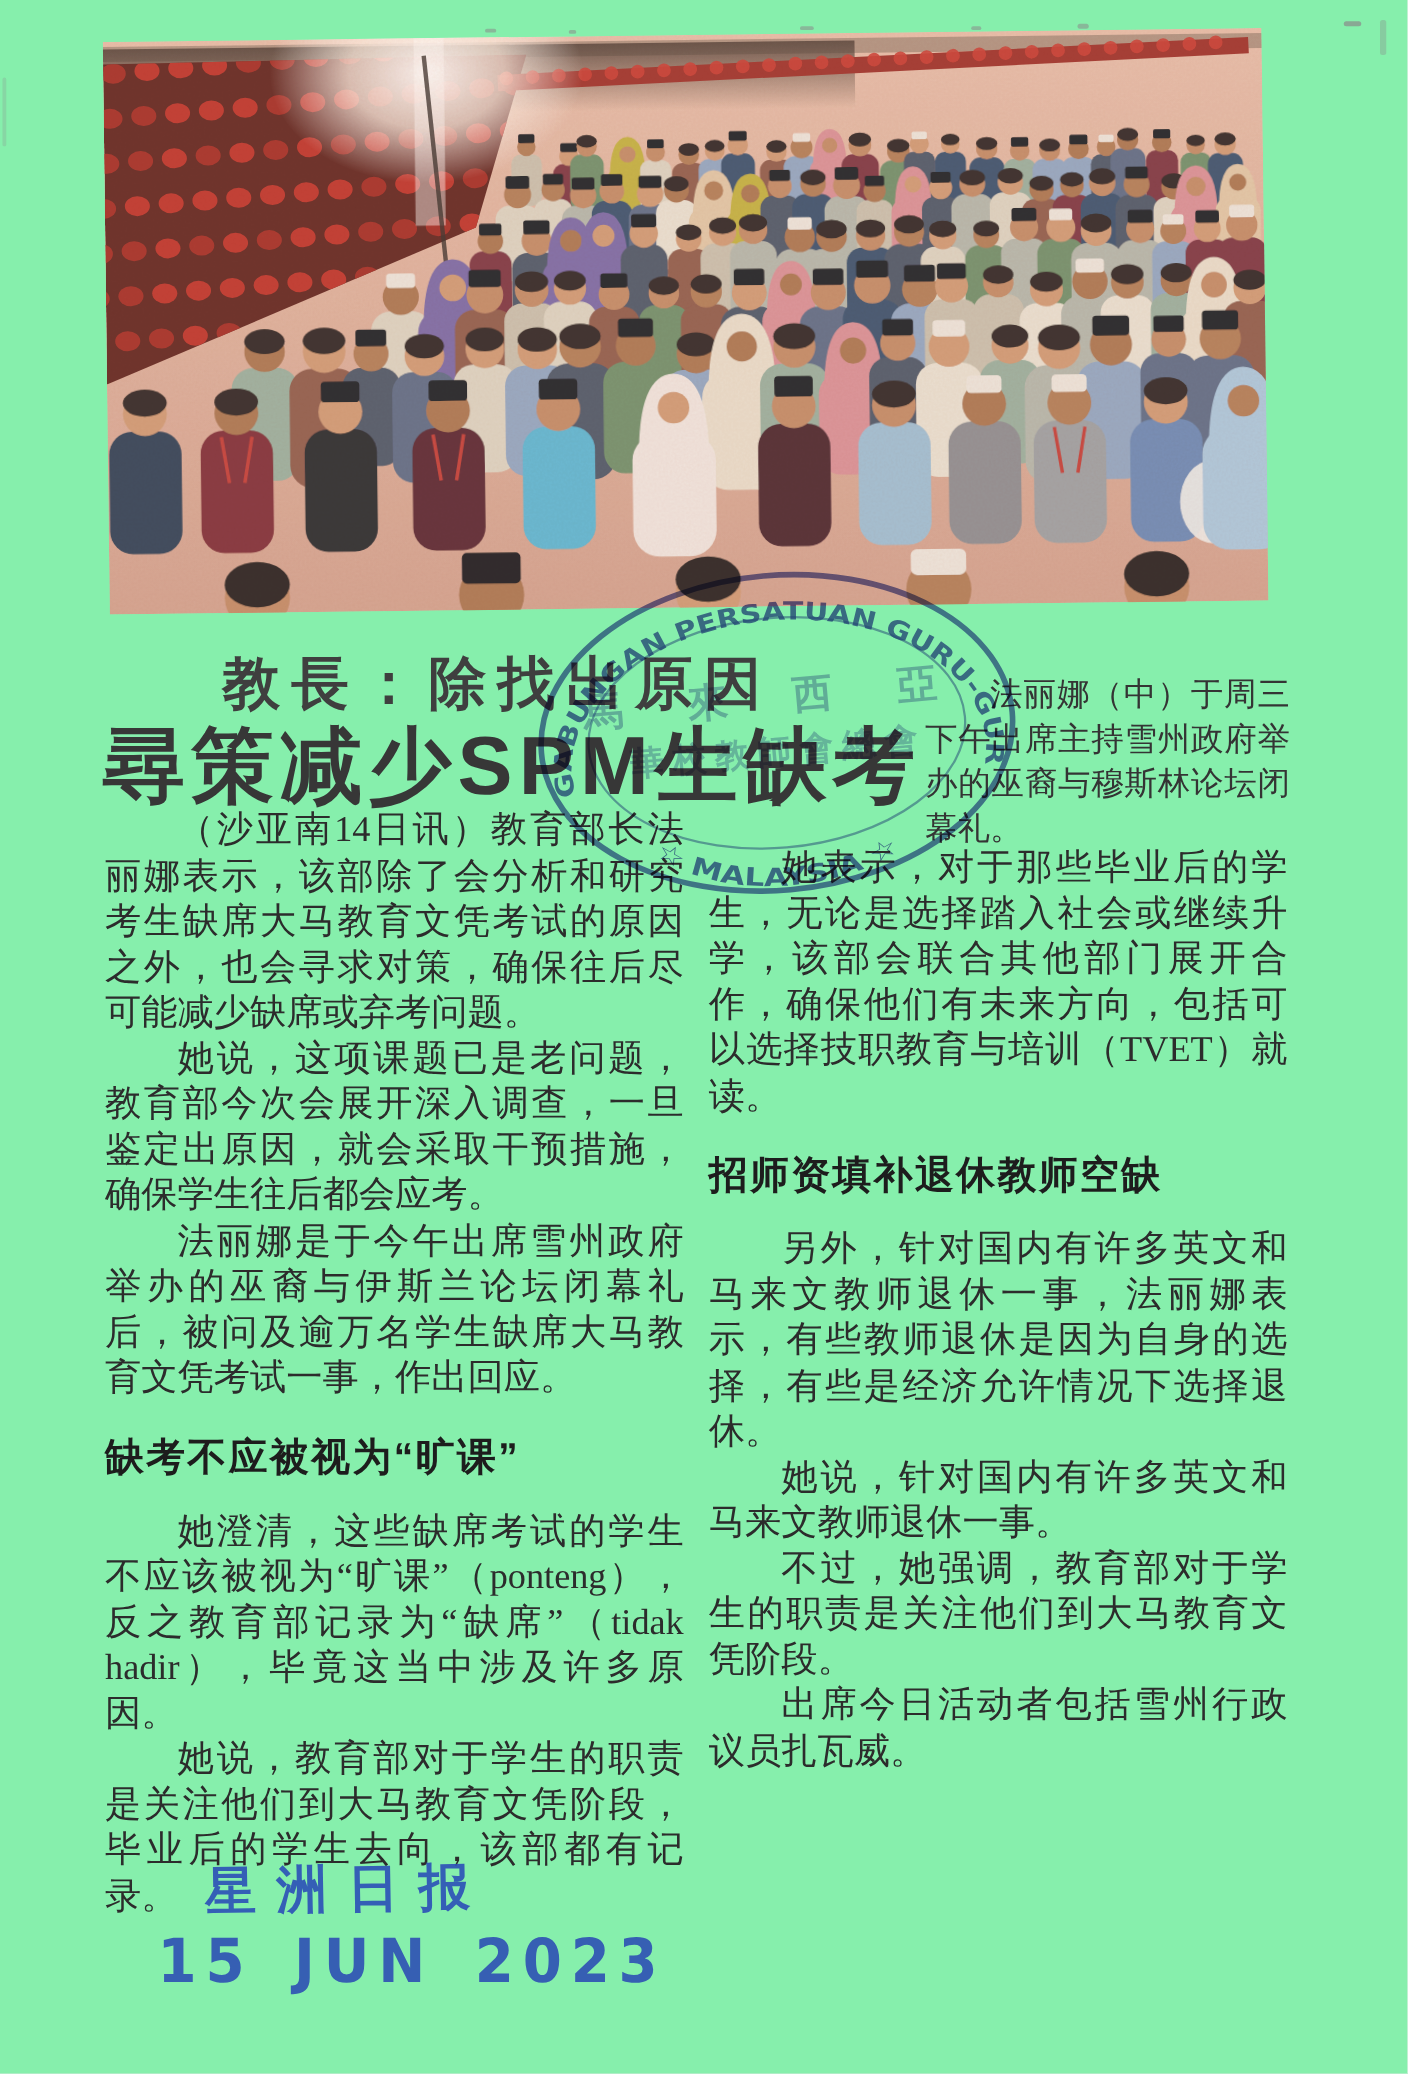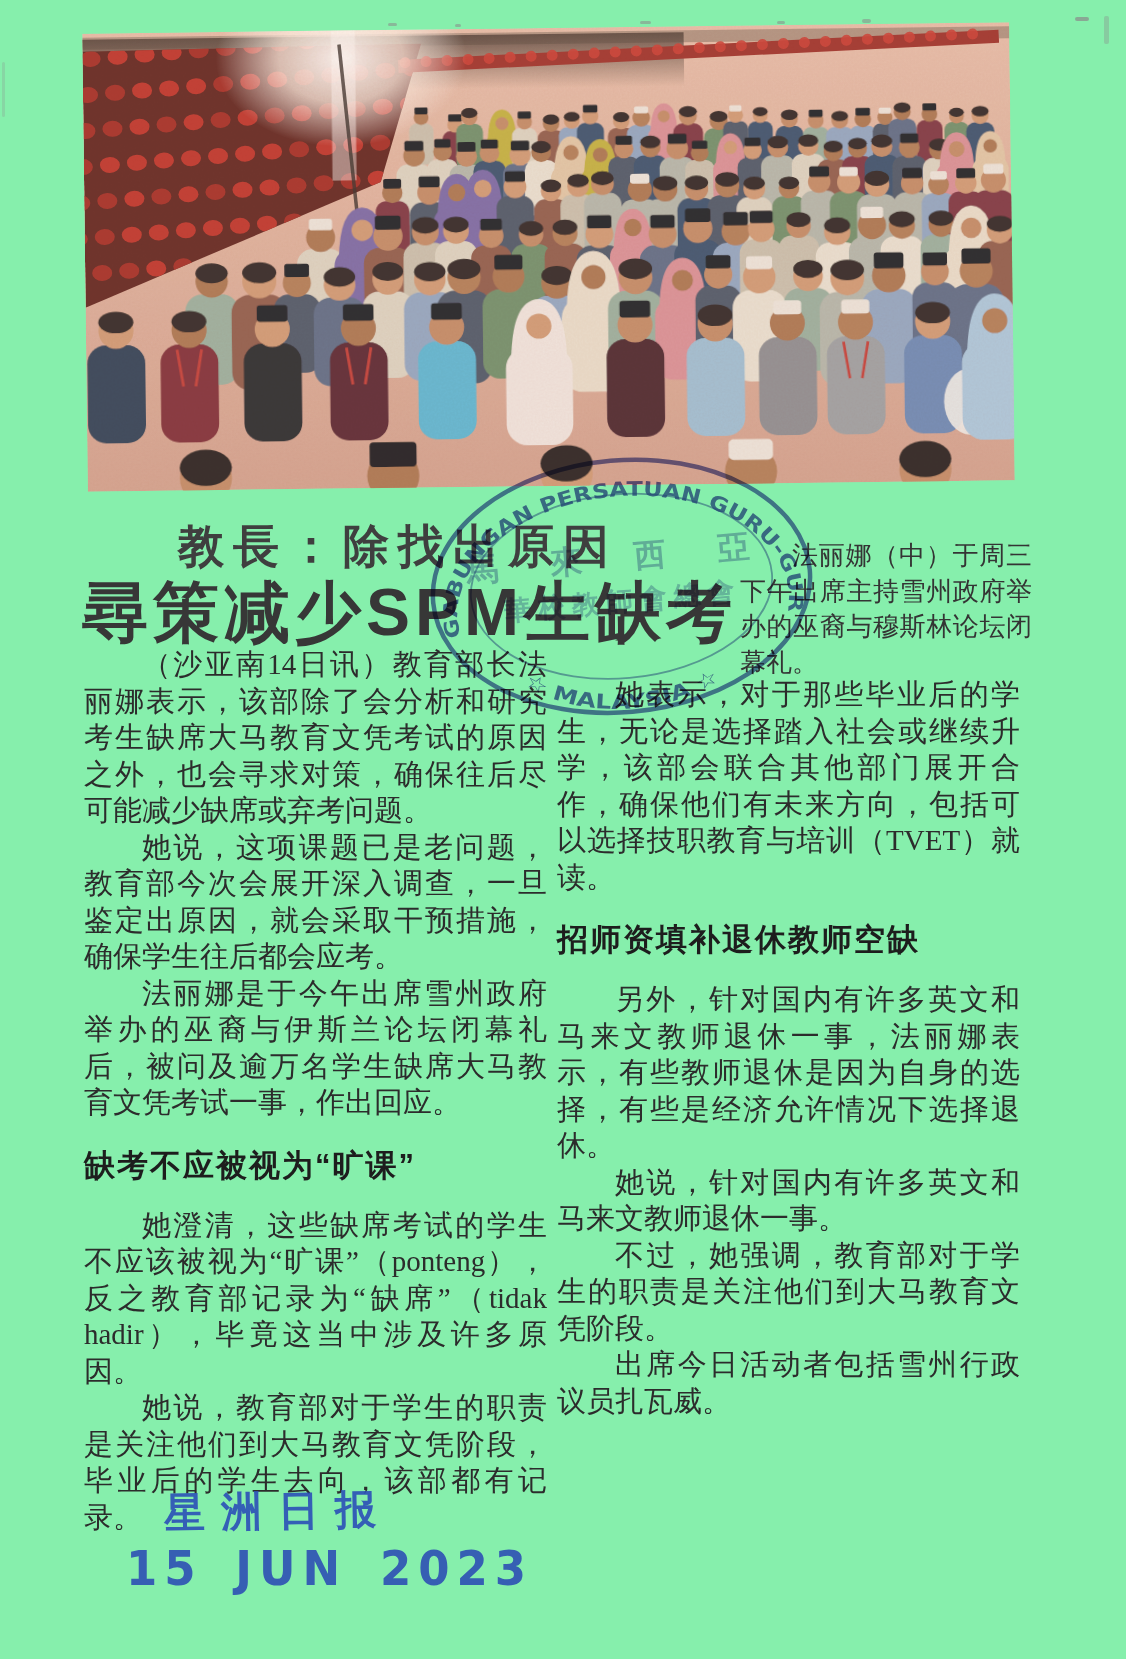--- a/index.html
+++ b/index.html
@@ -17,21 +17,21 @@
   .kicker{position:absolute;left:178px;top:516px;font-family:"Liberation Sans","DejaVu Sans",sans-serif;
     font-size:46px;font-weight:600;letter-spacing:9px;color:#3f3f3f;white-space:nowrap;}
   .headline{position:absolute;left:82px;top:568px;font-family:"Liberation Sans","DejaVu Sans",sans-serif;
     font-size:66px;font-weight:800;letter-spacing:5px;color:#373737;white-space:nowrap;text-align:center;}
 
   
   .caption{position:absolute;left:740px;top:540px;width:292px;font-size:26px;line-height:35.5px;
     color:#343434;text-align:justify;text-indent:2em;margin:0;font-family:Liberation Mono, monospace;}
 
   
-  .columns{position:absolute;left:84px;top:646px;width:948px;display:flex;gap:10px;}
+  .columns{position:absolute;left:84px;top:646px;width:948px;display:flex;gap:20px;}
   .col{width:463px;}
   .col-right{padding-top:30px;}
   .col p{margin:0;font-size:29px;line-height:36.5px;color:#2c2c2c;text-align:justify;text-indent:2em;}
   .subhead{font-family:"Liberation Sans","DejaVu Sans",sans-serif;font-size:31px;font-weight:700;
     letter-spacing:2px;color:#1d1d1d;margin:24px 0 20px 0;}
 
   
   .stamp{position:absolute;left:424px;top:446px;width:402px;height:292px;mix-blend-mode:multiply;
     transform:rotate(-5deg);pointer-events:none;}
   .stamp svg{width:100%;height:100%;}

